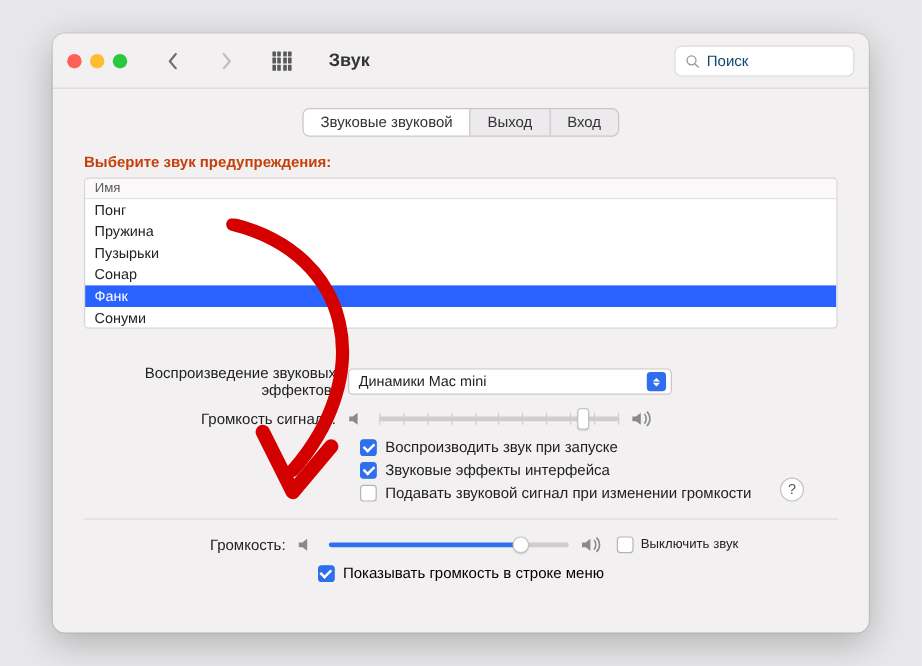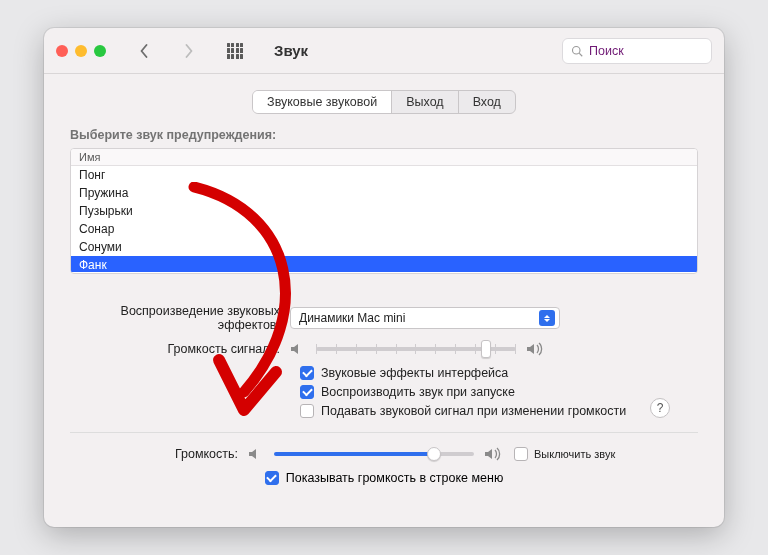--- a/index.html
+++ b/index.html
@@ -11,32 +11,32 @@
   .tl-close { background: #ff5f57; }
   .tl-min   { background: #febc2e; }
   .tl-max   { background: #28c840; }
   .navbtn { width: 24px; height: 28px; border-radius: 5px; display: flex; align-items: center; justify-content: center; color: #6e6e6e; }
   .navbtn svg { width: 9px; height: 14px; }
   .apps-icon { width: 26px; height: 26px; display: flex; align-items: center; justify-content: center; margin: 0 2px; }
   .apps-icon .grid { width: 16px; height: 16px; display: grid; grid-template-columns: repeat(4,1fr); grid-template-rows: repeat(3,1fr); gap: 1.5px; }
   .apps-icon .grid i { background: #5a5a5a; border-radius: 0.5px; }
   .title { font-size: 15px; font-weight: 600; color: #333; margin-left: 4px; }
   .spacer { flex: 1; }
-  .search { width: 150px; height: 26px; background: #fff; border: 1px solid #dcdadd; border-radius: 6px; display: flex; align-items: center; padding: 0 8px; gap: 6px; color: #701a75; font-size: 12.5px; }
+  .search { width: 150px; height: 26px; background: #fff; border: 1px solid #dcdadd; border-radius: 6px; display: flex; align-items: center; padding: 0 8px; gap: 6px; color: #0c4a6e; font-size: 12.5px; }
   .search svg { width: 12px; height: 12px; stroke: #9a9a9a; }
 
   .content { padding: 16px 26px 22px; position: relative; }
 
   .tabs { display: flex; justify-content: center; margin-bottom: 14px; }
   .seg { display: inline-flex; border: 1px solid #c9c6c8; border-radius: 6px; overflow: hidden; background: #eceaec; }
   .seg button { border: none; background: transparent; padding: 4px 14px; font-size: 12.5px; color: #333; cursor: pointer; }
   .seg button + button { border-left: 1px solid #c9c6c8; }
   .seg button.active { background: #fff; }
 
-  .section-label { font-size: 12.5px; font-weight: 600; color: #737373; margin-bottom: 6px; }
+  .section-label { font-size: 12.5px; font-weight: 600; color: #c2410c; margin-bottom: 6px; }
 
   .listbox { border: 1px solid #d6d3d5; border-radius: 4px; background: #fff; height: 126px; overflow: hidden; }
   .list-head { font-size: 11px; color: #5a5a5a; padding: 2px 8px; border-bottom: 1px solid #e3e0e2; background: #faf8f9; }
   .list-body { overflow-y: auto; height: calc(100% - 18px); }
   .list-row { font-size: 12px; color: #222; padding: 1px 8px; line-height: 16px; cursor: default; }
   .list-row.selected { background: #2962ff; color: #fff; }
 
   .form { margin-top: 30px; }
   .row { display: flex; align-items: center; margin-bottom: 10px; font-size: 12.5px; color: #222; }
   .lbl { width: 220px; text-align: right; padding-right: 10px; }
@@ -136,22 +136,22 @@
 
     <div class="section-label">Выберите звук предупреждения:</div>
 
     <div class="listbox">
       <div class="list-head">Имя</div>
       <div class="list-body" id="alert-list">
           <div class="list-row">Понг</div>
           <div class="list-row">Пружина</div>
           <div class="list-row">Пузырьки</div>
           <div class="list-row">Сонар</div>
+          <div class="list-row selected">Фанк</div>
           <div class="list-row">Сонуми</div>
-          <div class="list-row selected">Фанк</div>
         </div>
     </div>
 
     <div class="form">
       <div class="row">
         <div class="lbl">Воспроизведение звуковых эффектов:</div>
         <div class="ctl">
           <div class="select">
             <span>Динамики Mac mini</span>
             <span class="chev"></span>
@@ -183,25 +183,25 @@
           <svg class="spk" width="20" height="14" viewBox="0 0 20 14">
               <path d="M1 5h3l4-3v10l-4-3H1z" fill="#8a8a8a"></path>
               <path d="M11 3c2 2 2 6 0 8M13 1c3.5 3 3.5 9 0 12" fill="none" stroke="#8a8a8a" stroke-width="1.3"></path>
             </svg>
         </div>
       </div>
 
       <div class="checks" style="position:relative;">
         <div class="check">
           <span class="cb checked"></span>
-          <span>Звуковые эффекты интерфейса</span>
+          <span>Воспроизводить звук при запуске</span>
         </div>
         <div class="check">
           <span class="cb checked"></span>
-          <span>Воспроизводить звук при запуске</span>
+          <span>Звуковые эффекты интерфейса</span>
         </div>
         <div class="check">
           <span class="cb"></span>
           <span>Подавать звуковой сигнал при изменении громкости</span>
         </div>
         <div class="help" style="top:32px;">?</div>
       </div>
     </div>
 
     <hr class="sep">

